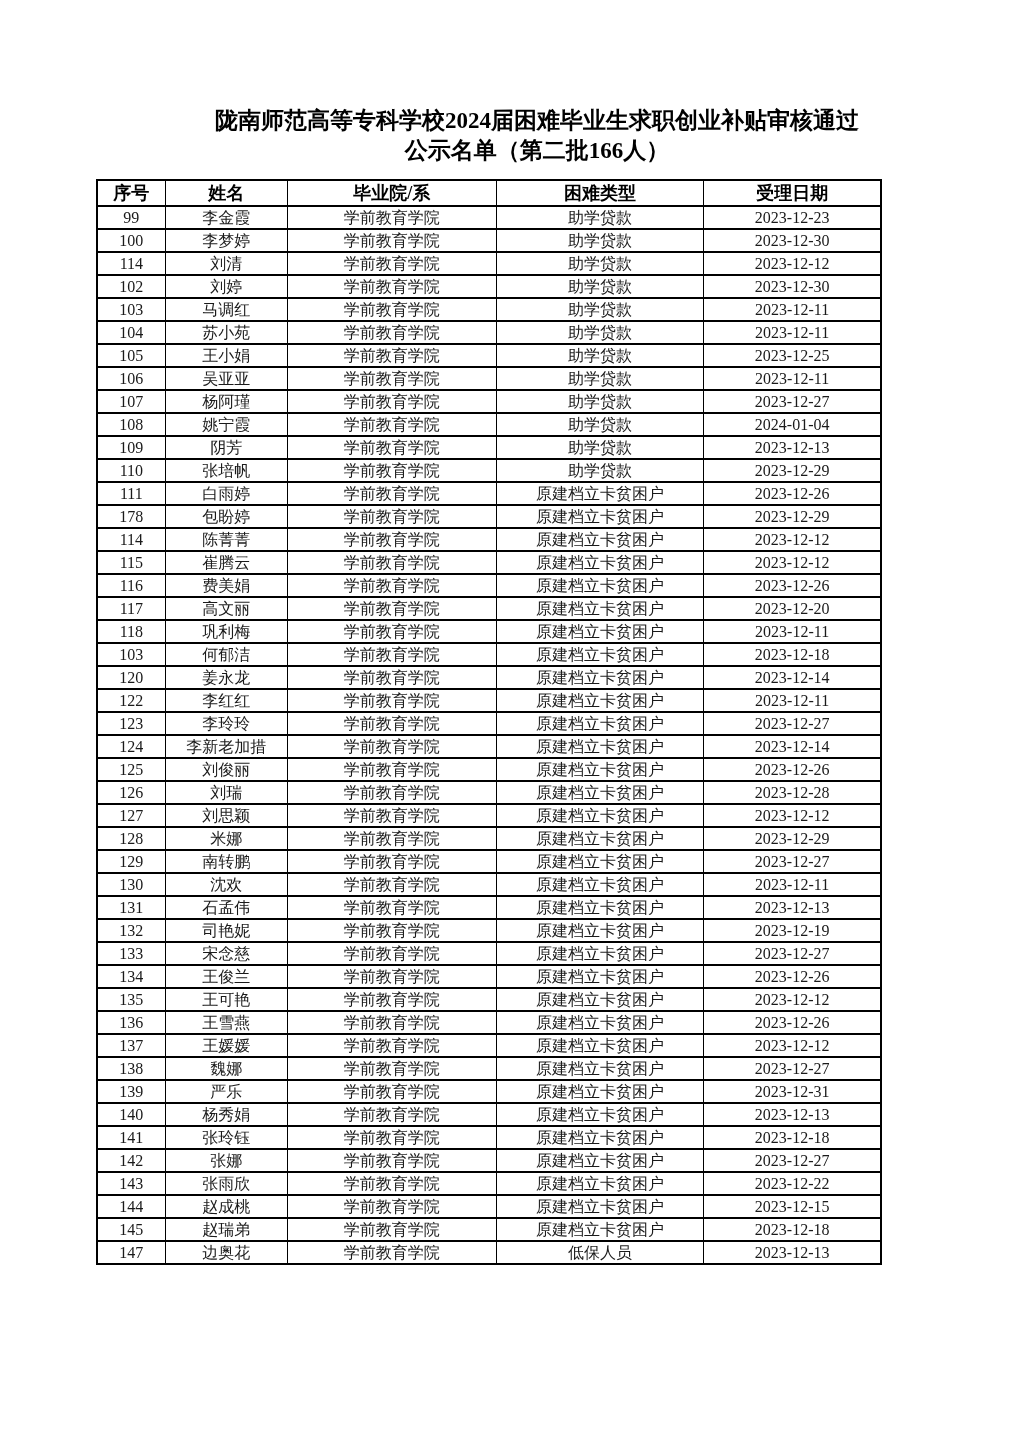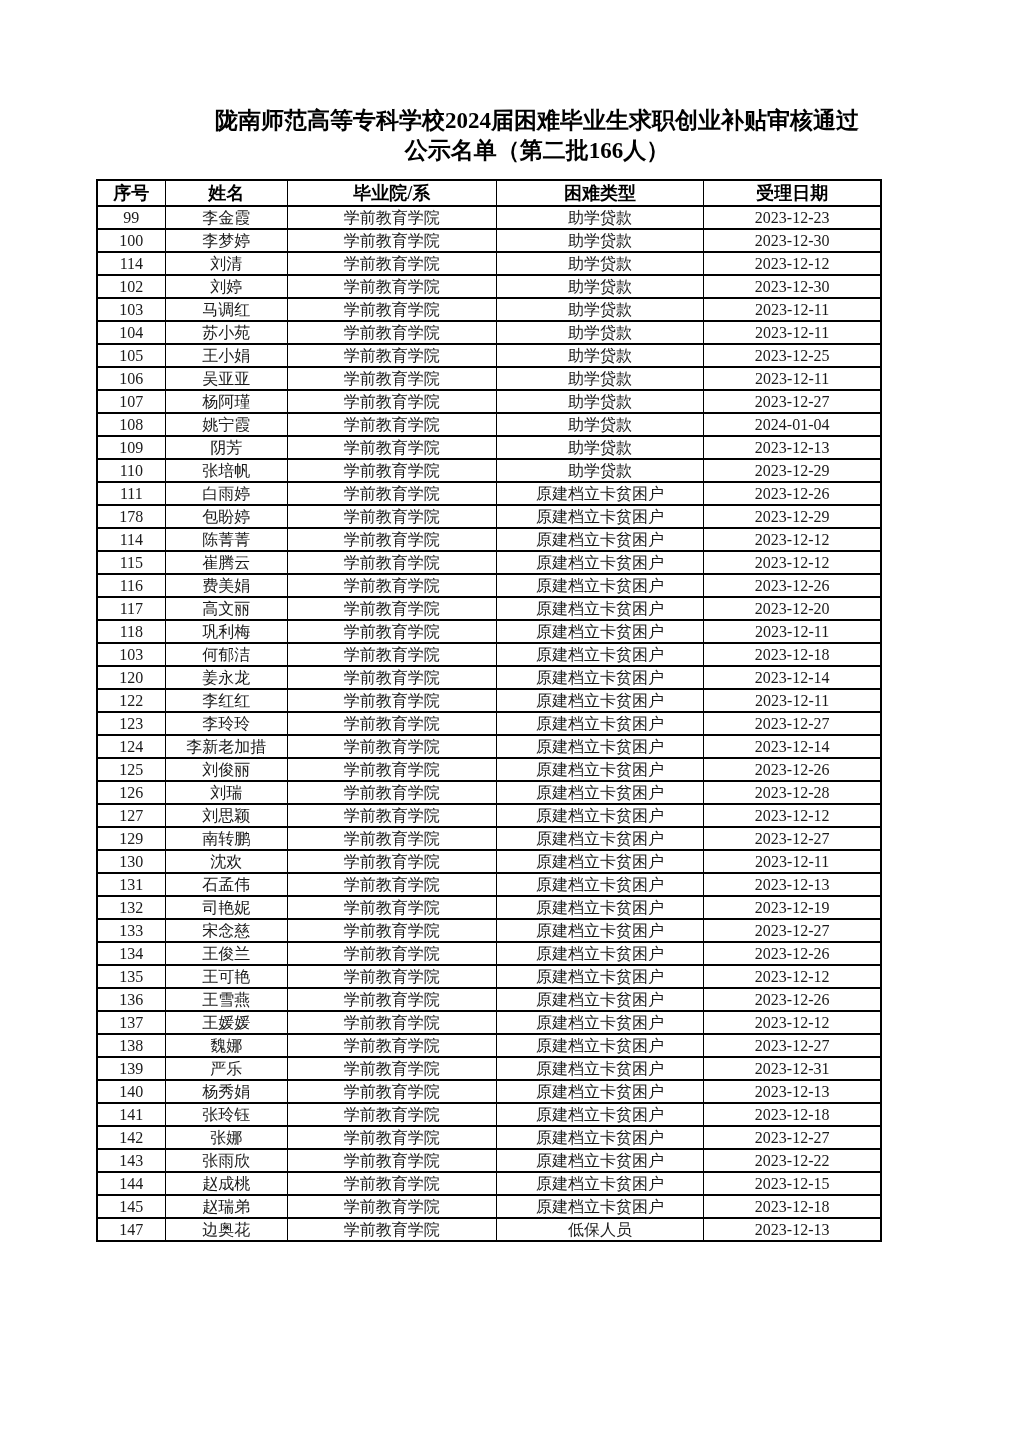--- a/index.html
+++ b/index.html
@@ -278,20 +278,27 @@
           <td>2023-12-28</td>
         </tr>
         <tr>
           <td>127</td>
           <td>刘思颖</td>
           <td>学前教育学院</td>
           <td>原建档立卡贫困户</td>
           <td>2023-12-12</td>
         </tr>
         <tr>
+          <td>128</td>
+          <td>米娜</td>
+          <td>学前教育学院</td>
+          <td>原建档立卡贫困户</td>
+          <td>2023-12-29</td>
+        </tr>
+        <tr>
           <td>129</td>
           <td>南转鹏</td>
           <td>学前教育学院</td>
           <td>原建档立卡贫困户</td>
           <td>2023-12-27</td>
         </tr>
         <tr>
           <td>130</td>
           <td>沈欢</td>
           <td>学前教育学院</td>

